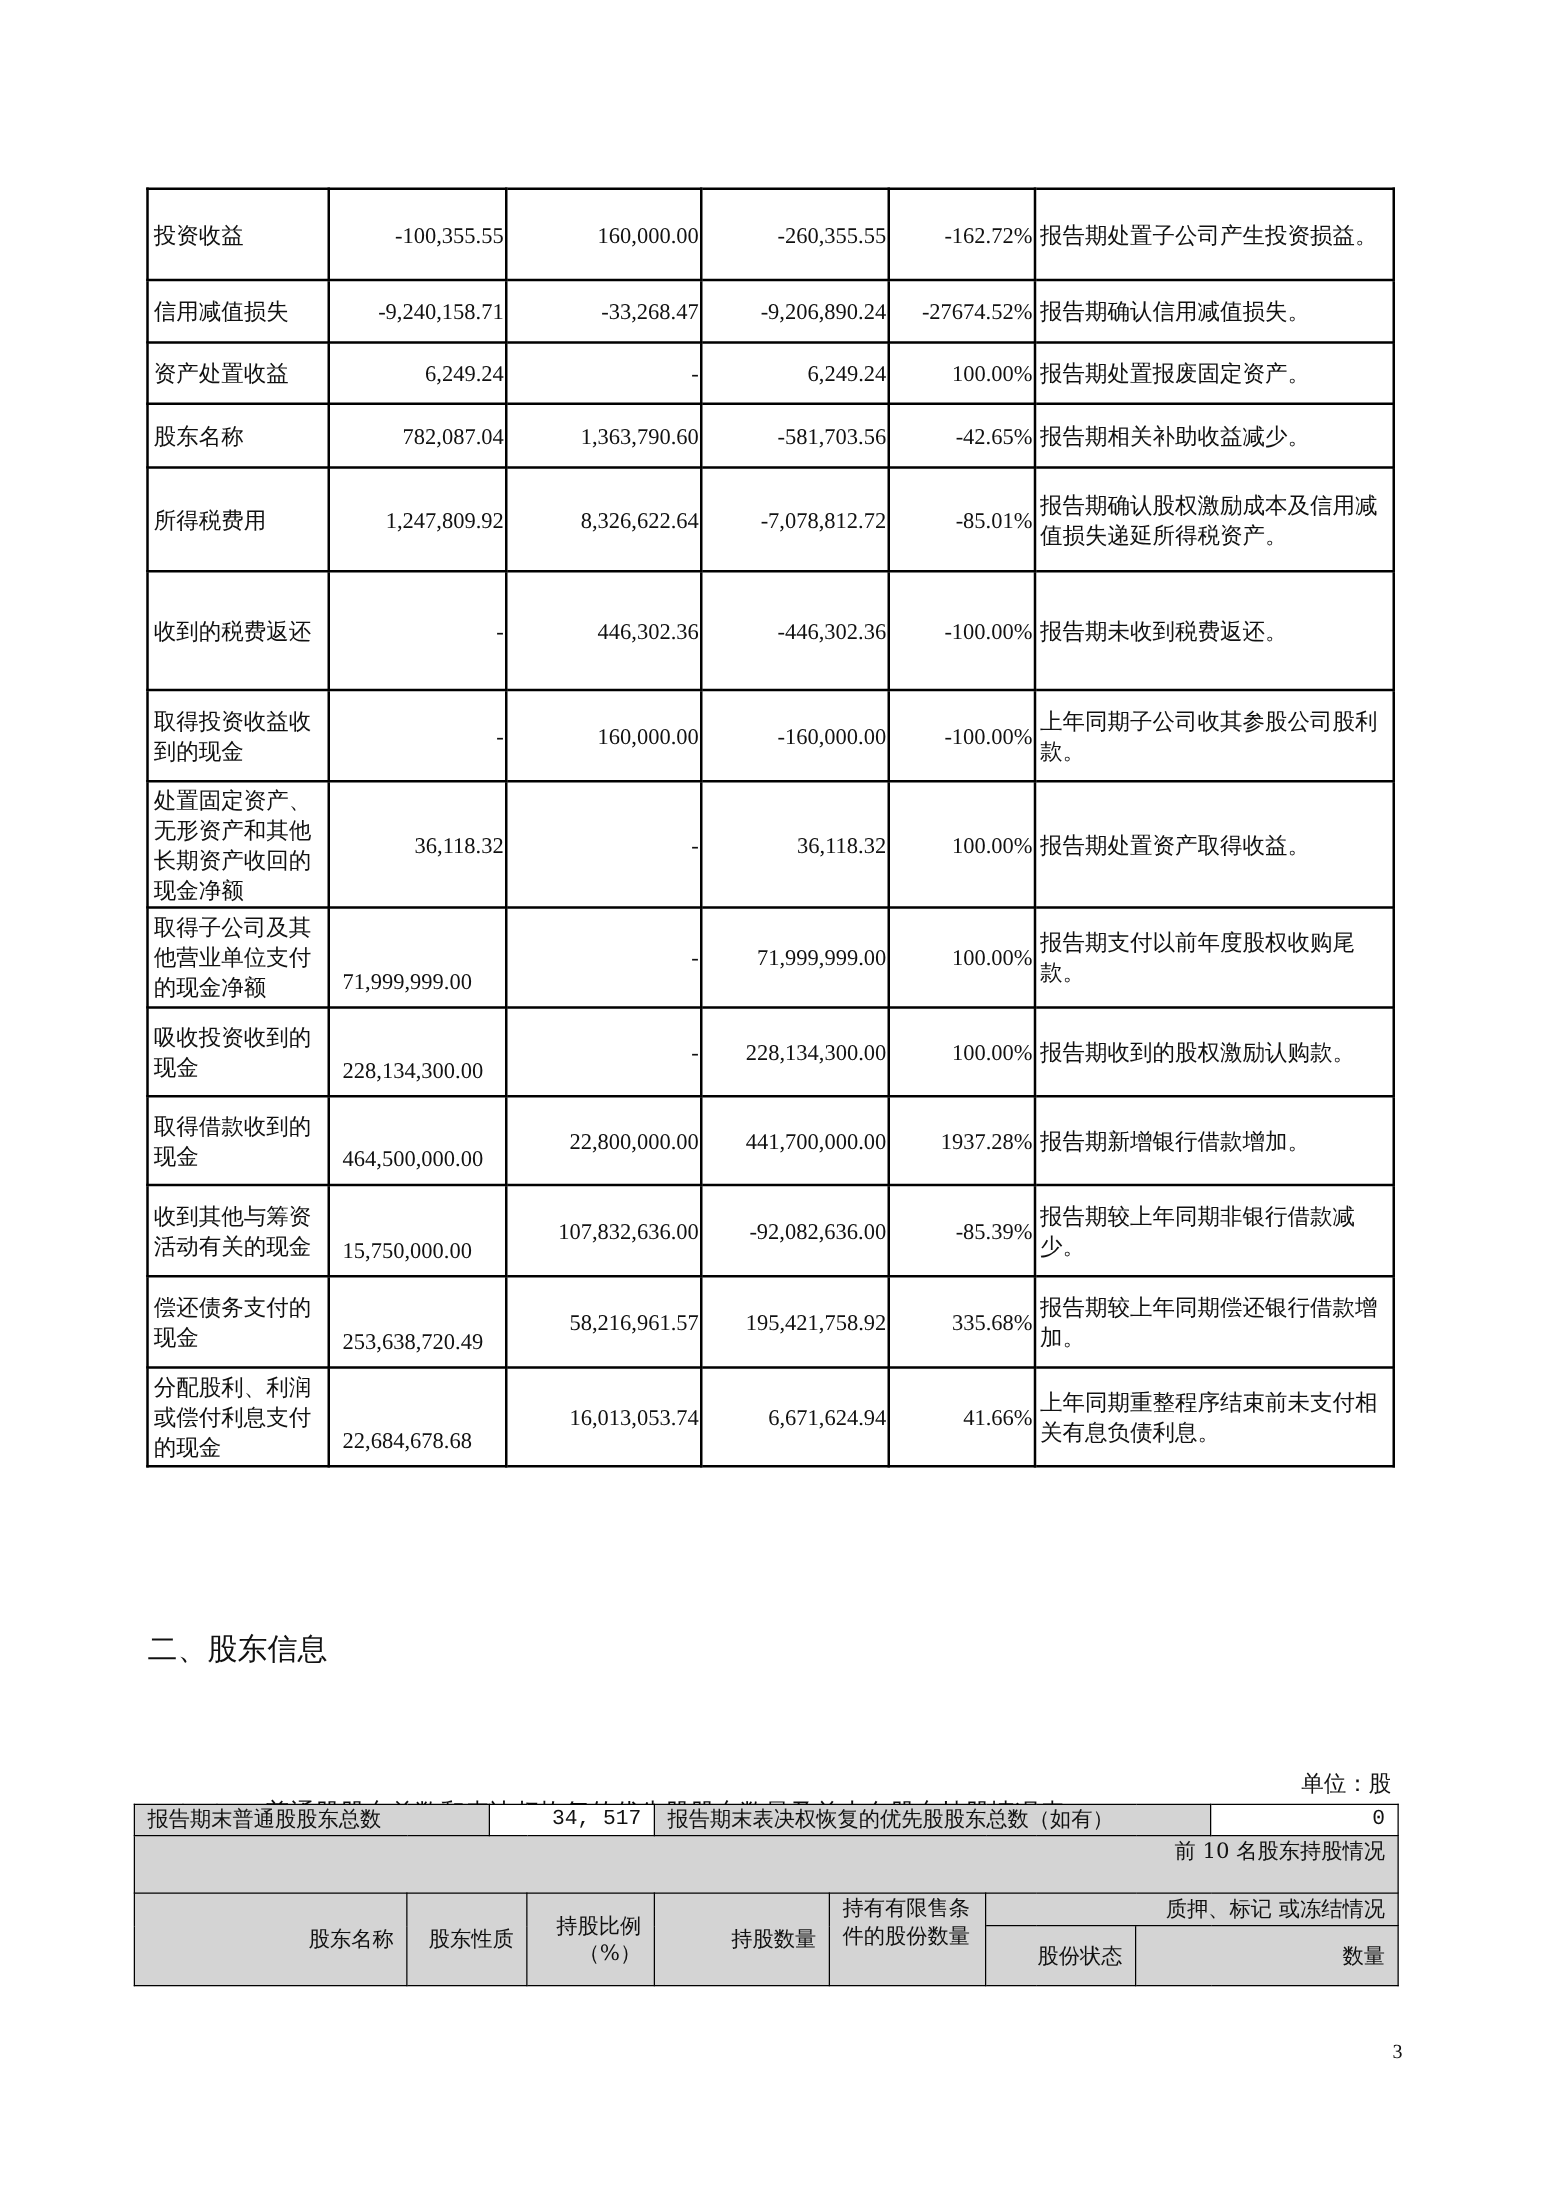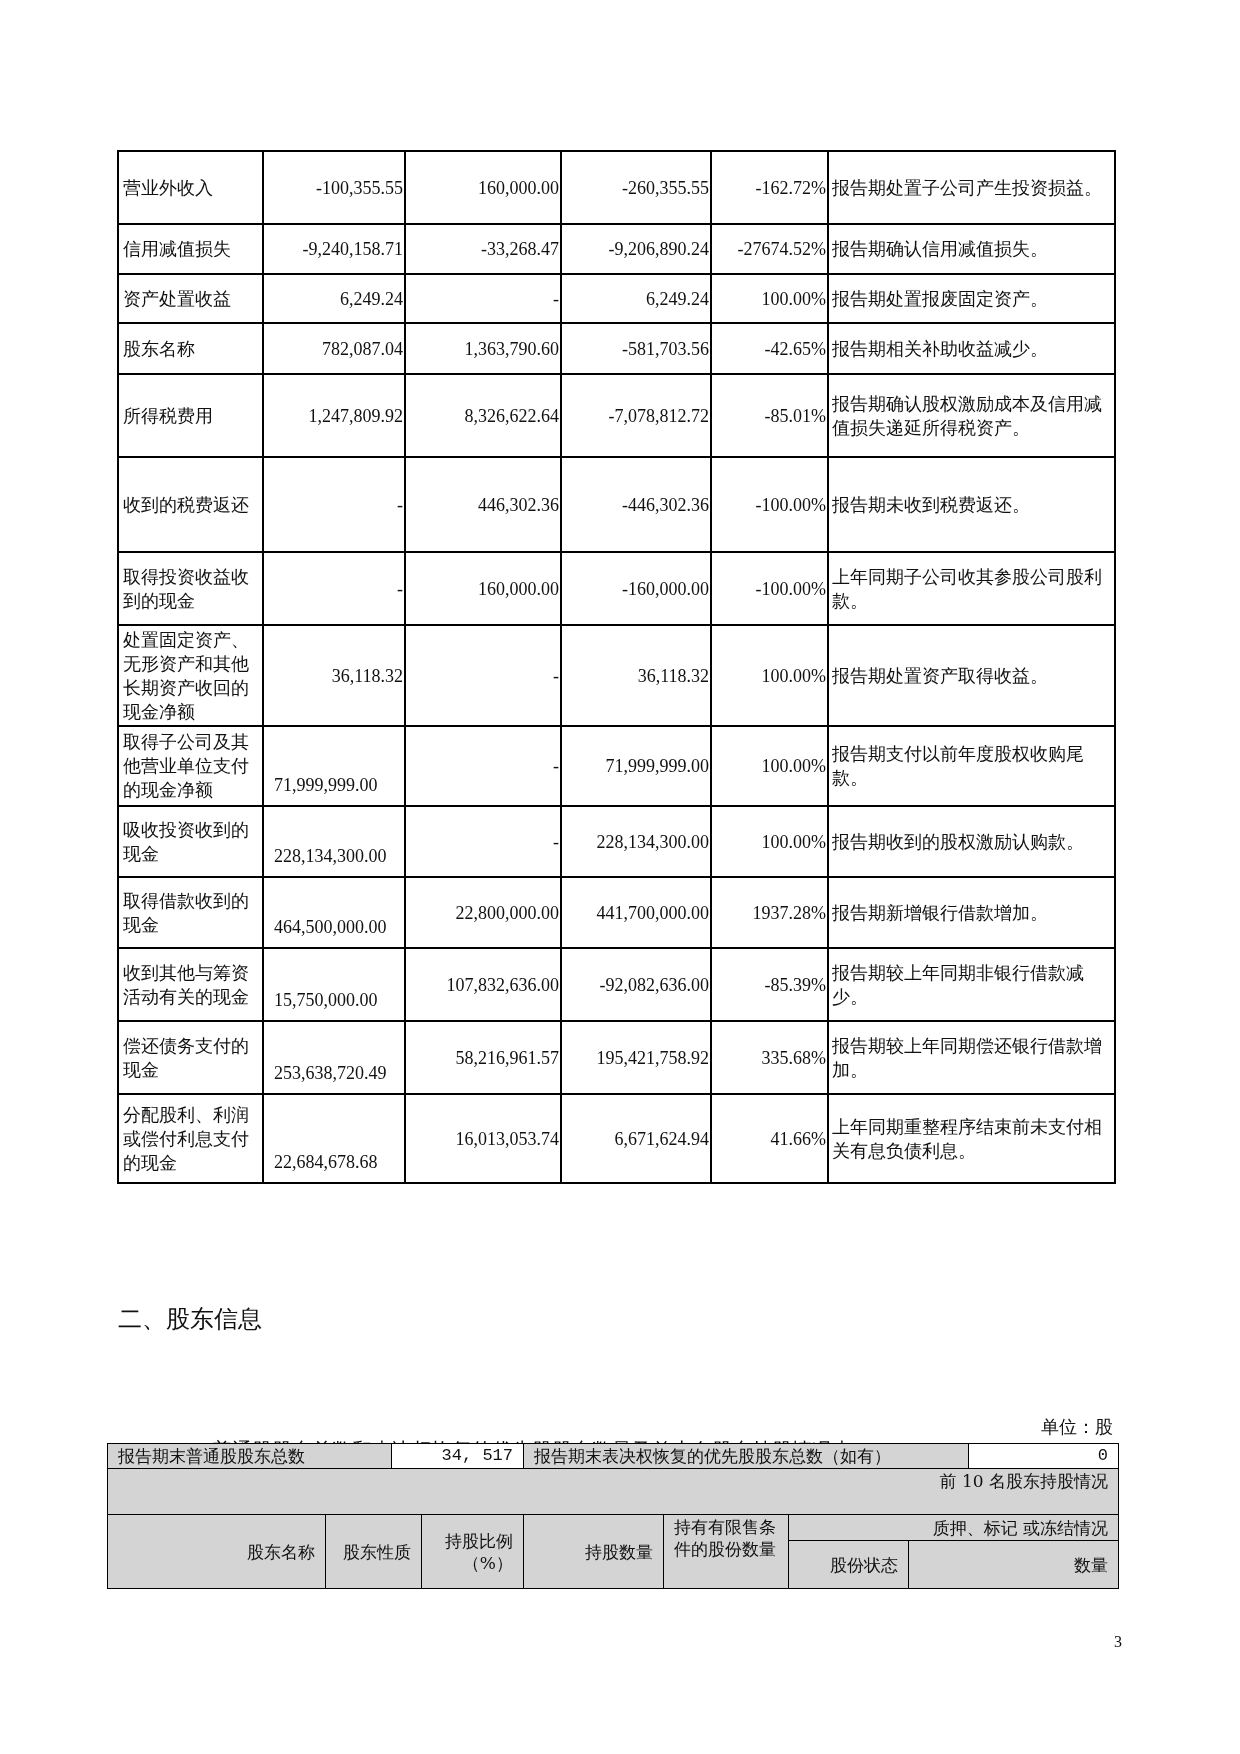--- a/index.html
+++ b/index.html
@@ -34,21 +34,21 @@
     <colgroup>
       <col style="width:145px">
         <col style="width:142px">
         <col style="width:156px">
         <col style="width:150px">
         <col style="width:117px">
         <col style="width:287px">
     </colgroup>
     <tbody>
       <tr style="height:73px">
-        <td class="label">营业外收入</td>
+        <td class="label">投资收益</td>
         <td class="num">-100,355.55</td>
         <td class="num">160,000.00</td>
         <td class="num">-260,355.55</td>
         <td class="num">-162.72%</td>
         <td class="note">报告期处置子公司产生投资损益。</td>
       </tr>
       <tr style="height:50px">
         <td class="label">信用减值损失</td>
         <td class="num">-9,240,158.71</td>
         <td class="num">-33,268.47</td>
@@ -137,21 +137,21 @@
         <td class="note">报告期较上年同期非银行借款减少。</td>
       </tr>
       <tr style="height:73px">
         <td class="label">偿还债务支付的现金</td>
         <td class="num bot">253,638,720.49</td>
         <td class="num">58,216,961.57</td>
         <td class="num">195,421,758.92</td>
         <td class="num">335.68%</td>
         <td class="note">报告期较上年同期偿还银行借款增加。</td>
       </tr>
-      <tr style="height:89px">
+      <tr style="height:79px">
         <td class="label">分配股利、利润或偿付利息支付的现金</td>
         <td class="num bot">22,684,678.68</td>
         <td class="num">16,013,053.74</td>
         <td class="num">6,671,624.94</td>
         <td class="num">41.66%</td>
         <td class="note">上年同期重整程序结束前未支付相关有息负债利息。</td>
       </tr>
     </tbody>
   </table>
 

